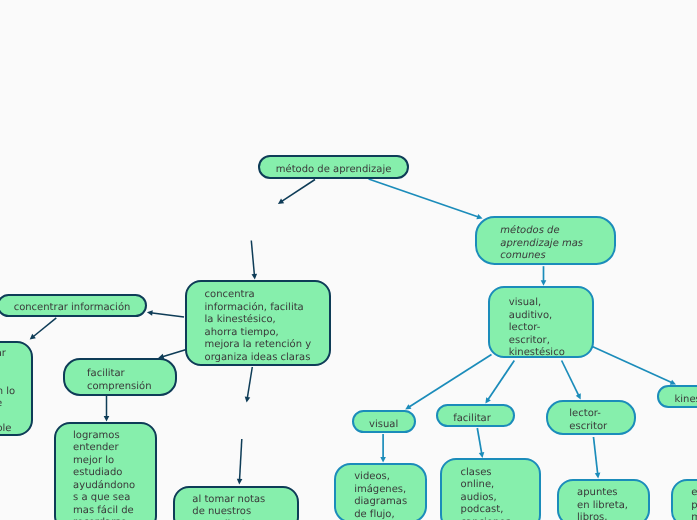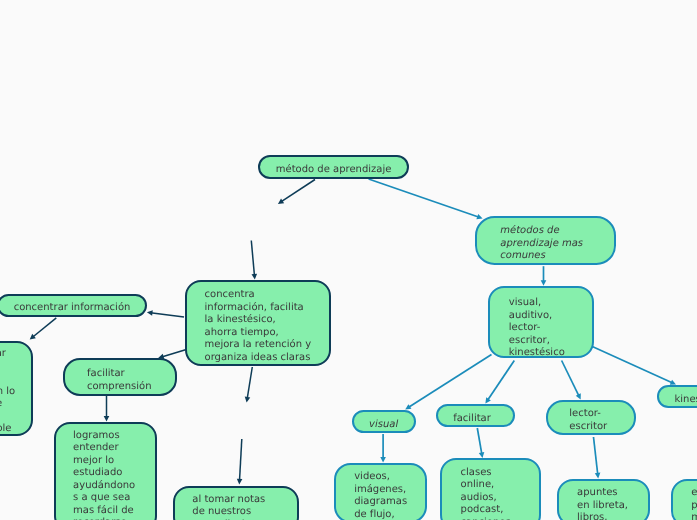--- a/index.html
+++ b/index.html
@@ -137,21 +137,21 @@
 aprendizaje mas
 comunes</div>
   </div>
   <div class="node cyan" style="left:487.6px;top:285.8px;width:106.8px;height:72.5px;border-radius:16px;align-items:flex-end;">
     <div class="txt" style="width:64.4px;">visual,
 auditivo,
 lector-
 escritor,
 kinestésico</div>
   </div>
-  <div class="node cyan" style="left:351.7px;top:410.1px;width:64px;height:23.2px;border-radius:11.6px;font-style:italic;">
+  <div class="node cyan" style="left:351.7px;top:410.1px;width:64px;height:23.2px;border-radius:11.6px;">
     <div class="txt">visual</div>
   </div>
   <div class="node cyan" style="left:436.2px;top:403.9px;width:78.5px;height:23.4px;border-radius:11.7px;">
     <div class="txt" style="width:44.5px;">facilitar</div>
   </div>
   <div class="node cyan" style="left:545.8px;top:400.2px;width:90.2px;height:34.7px;border-radius:17px;">
     <div class="txt" style="width:43.2px;">lector-
 escritor</div>
   </div>
   <div class="node cyan" style="left:656.5px;top:385.2px;width:92px;height:22.5px;border-radius:11.3px;">

